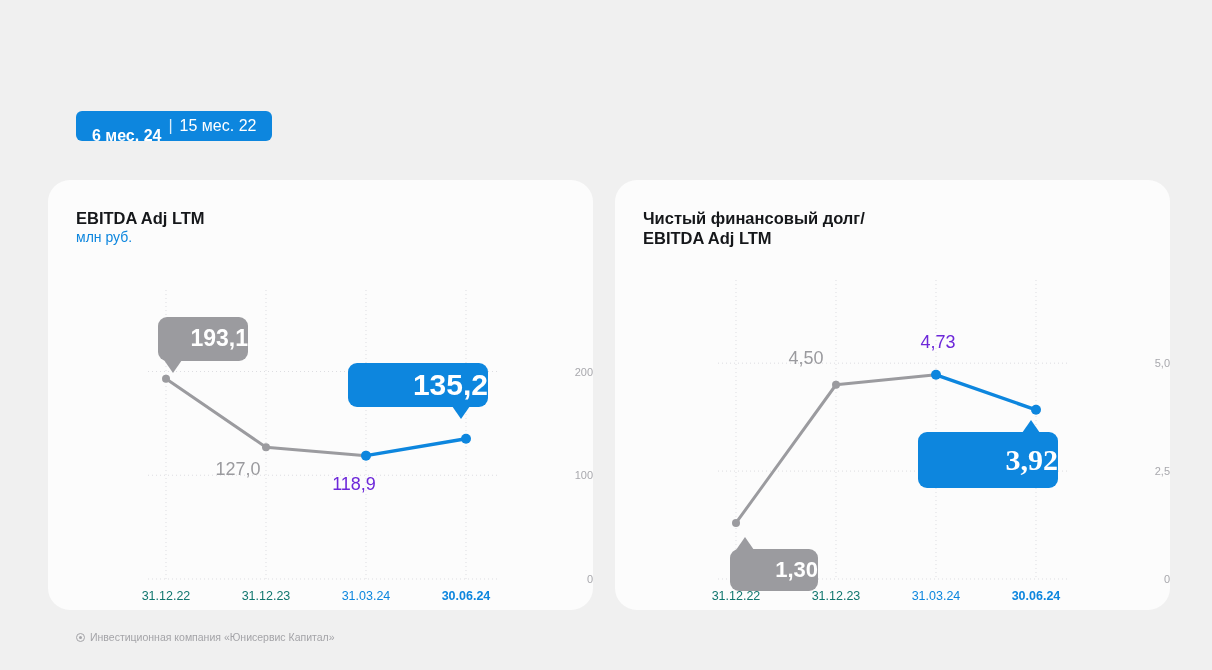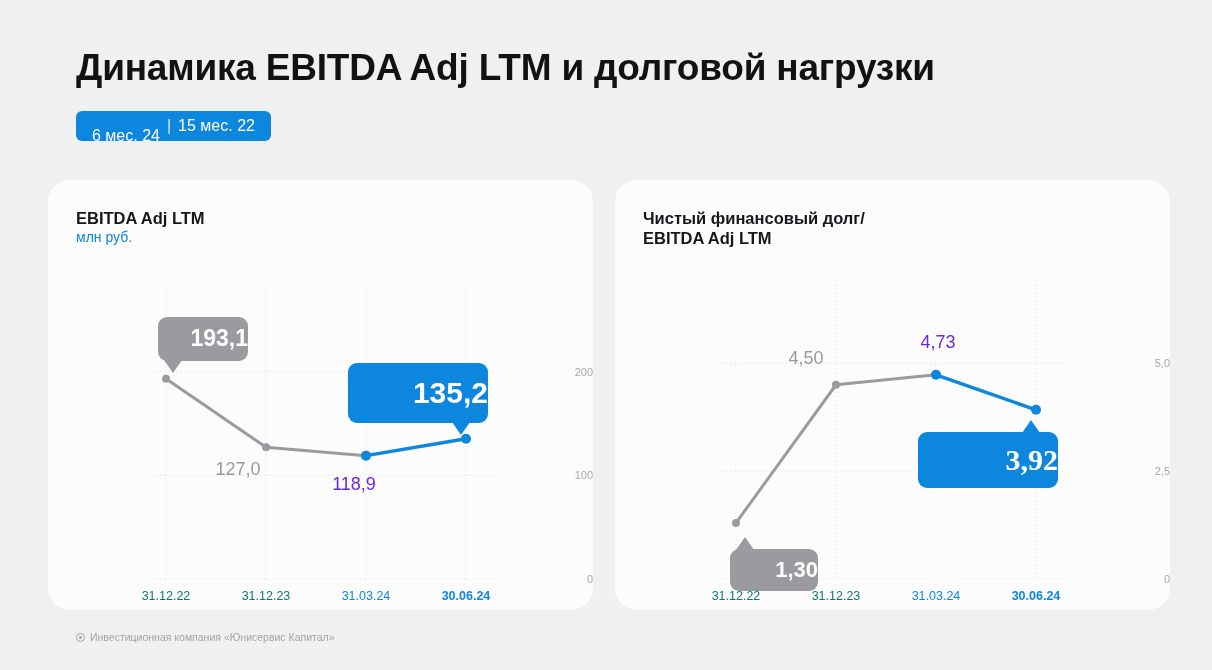--- a/index.html
+++ b/index.html
@@ -19,21 +19,21 @@
     letter-spacing:-0.2px;white-space:nowrap;
   }
   .badge{
     position:absolute;left:76px;top:111px;
     height:30px;min-width:0;
     background:#0d86de;border-radius:6px;
     display:flex;align-items:center;
     padding:0 16px;box-sizing:border-box;
     color:#ffffff;font-size:16px;white-space:nowrap;
   }
-  .badge .b-strong{font-weight:normal;margin-top:19px;}
+  .badge .b-strong{font-weight:bold;margin-top:19px;}
   .badge .b-sep{margin:0 7px;font-weight:400;opacity:.85;}
   .badge .b-soft{font-weight:400;}
 
   
   .card{
     position:absolute;top:180px;height:430px;
     background:#fcfcfc;border-radius:22px;
   }
   #card-left{left:48px;width:545px;}
   #card-right{left:615px;width:555px;}
@@ -105,21 +105,20 @@
   .fmark::after{
     content:"";position:absolute;left:2px;top:2px;
     width:3px;height:3px;border-radius:50%;background:#a4a4a8;
   }
 </style>
 </head>
 <body>
 
 <div class="page">
 
-  <div class="title">Динамика EBITDA Adj LTM и долговой нагрузки</div>
 
   <div class="badge">
     <span class="b-strong">6 мес. 24</span>
     <span class="b-sep">|</span>
     <span class="b-soft">15 мес. 22</span>
   </div>
 
   <div class="card" id="card-left">
     <div class="card-title">EBITDA Adj LTM</div>
     <div class="card-sub" id="sub-left">млн руб.</div>
@@ -146,21 +145,21 @@
         <div class="xtick" style="left: 118px; top: 409px;">31.12.22</div>
         <div class="xtick" style="left: 218px; top: 409px;">31.12.23</div>
         <div class="xtick hi" style="left: 318px; top: 409px;">31.03.24</div>
         <div class="xtick hi-b" style="left: 418px; top: 409px;">30.06.24</div>
         <div class="plabel grey" style="left: 190px; top: 289.238px;">127,0</div>
         <div class="plabel blue" style="left: 306px; top: 303.641px;">118,9</div>
         <div class="bubble grey" style="width: 90px; height: 44px; left: 110px; top: 136.659px; font-size: 23px;">
           <span>193,1</span>
           <span class="arrow down" style="left: 6px;"></span>
         </div>
-        <div class="bubble blue" style="width: 140px; height: 60px; left: 300px; top: 182.73px; font-size: 30px;">
+        <div class="bubble blue" style="width: 140px; height: 44px; left: 300px; top: 182.73px; font-size: 30px;">
           <span>135,2</span>
           <span class="arrow down" style="left: 104px;"></span>
         </div>
       </div>
   </div>
 
   <div class="card" id="card-right">
     <div class="card-title">Чистый финансовый долг/
 EBITDA Adj LTM</div>
     <div class="plot" id="plot-netdebt">

